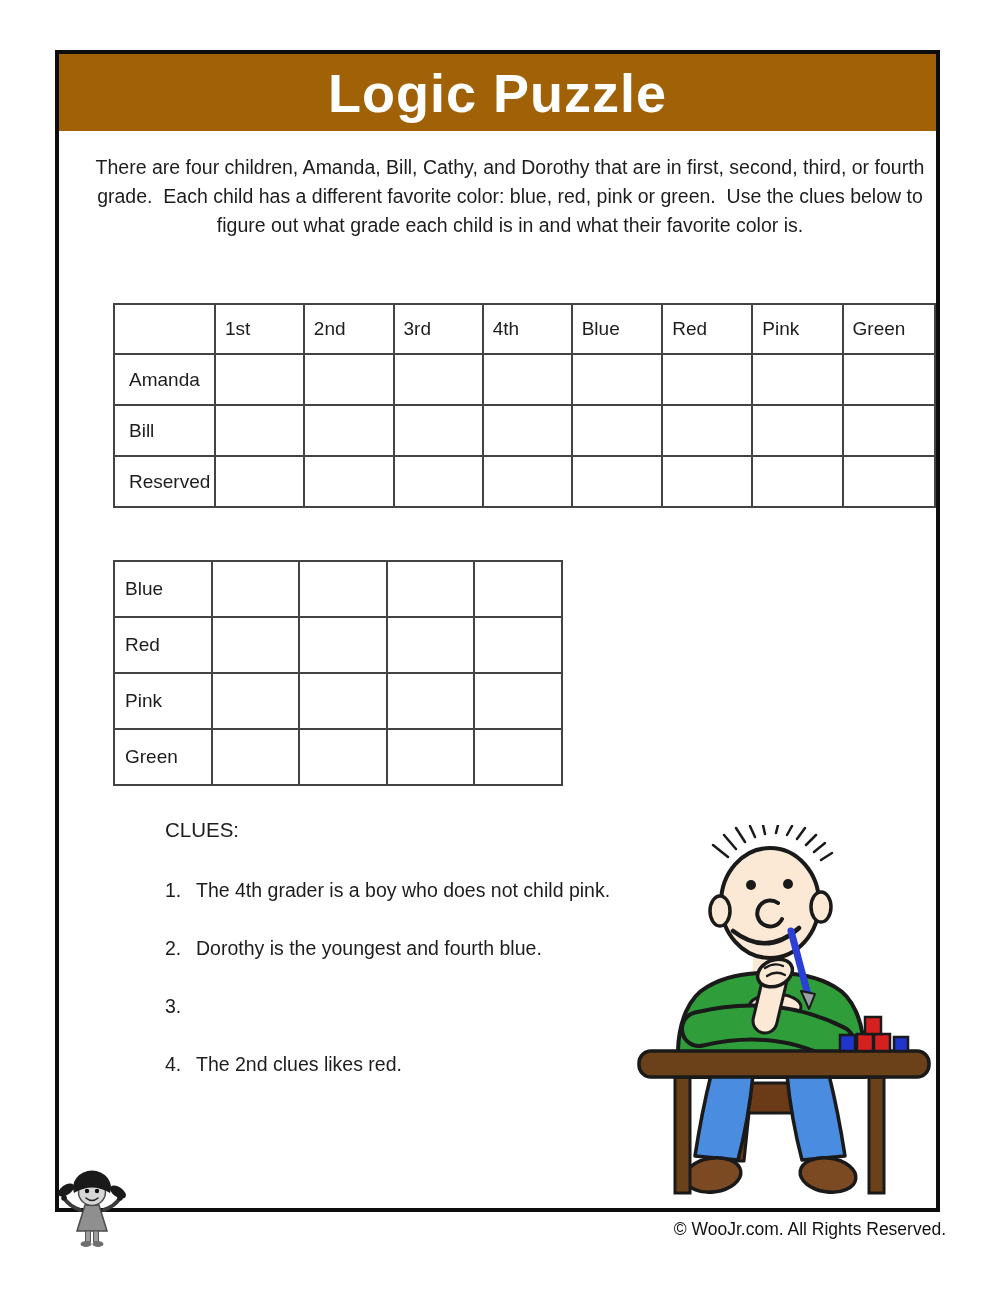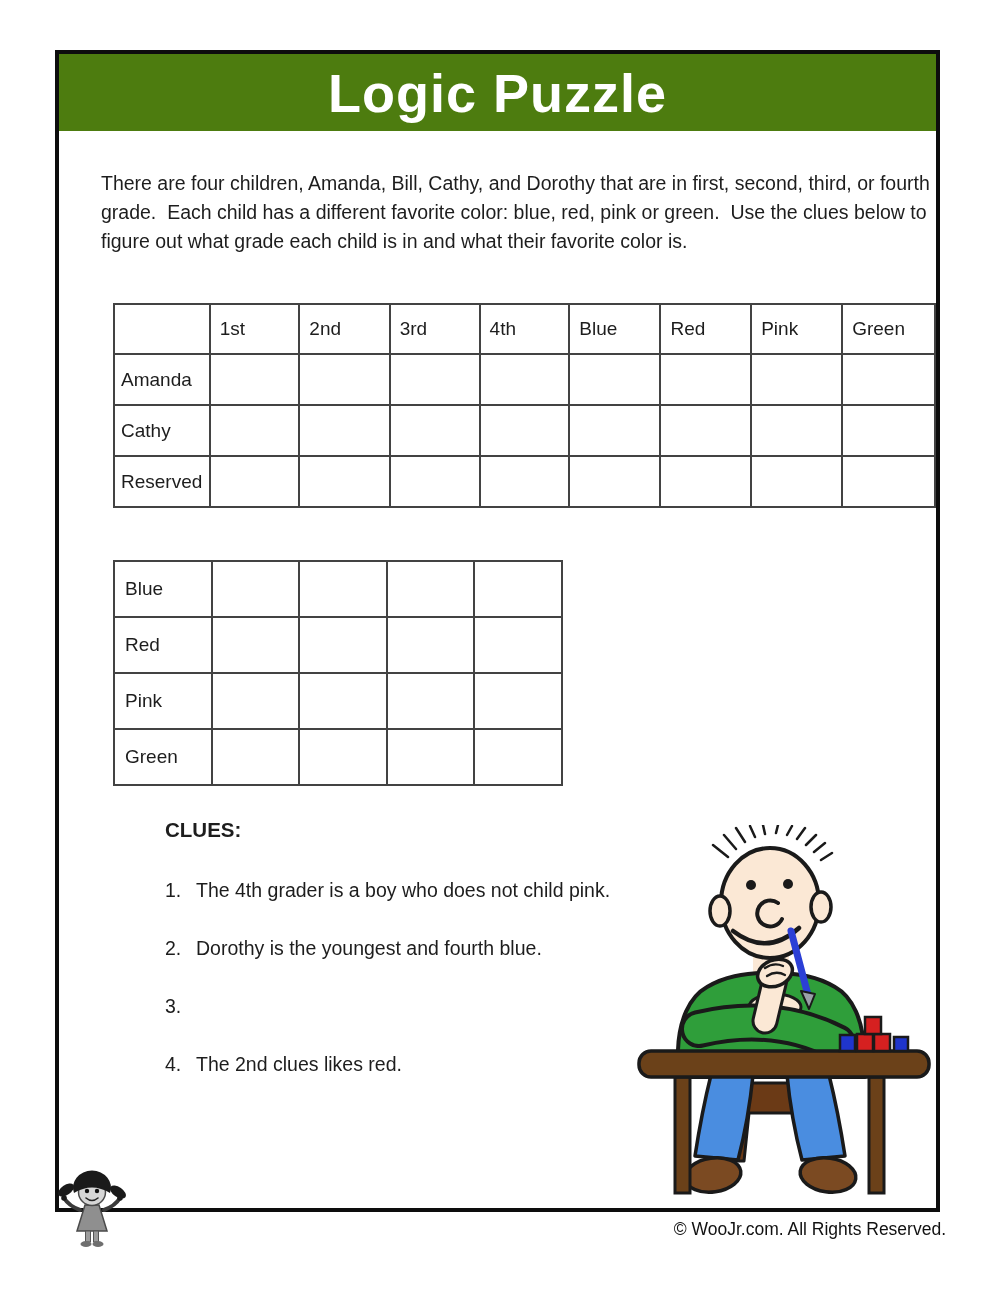--- a/index.html
+++ b/index.html
@@ -5,42 +5,42 @@
   html,body{margin:0;padding:0;}
   body{
     width:1000px;height:1294px;position:relative;background:#ffffff;
     font-family:"Liberation Sans", sans-serif;color:#1d1d1d;overflow:hidden;
   }
   .frame{
     position:absolute;left:55px;top:50px;width:885px;height:1162px;
     border:4px solid #0d0d0d;box-sizing:border-box;background:#fff;
   }
   .titlebar{
-    height:77px;background:#4d7c0f;display:flex;align-items:center;justify-content:center;
+    height:77px;background:#a16207;display:flex;align-items:center;justify-content:center;
   }
   .title{
     color:#ffffff;font-size:54px;font-weight:600;letter-spacing:1px;line-height:1;
     margin:0;
   }
   .intro{
     position:absolute;left:26px;top:99px;width:850px;
-    font-size:19.5px;line-height:29px;white-space:pre-wrap;margin:16px;
+    font-size:19.5px;line-height:29px;white-space:pre-wrap;margin:0;text-align:center;
   }
   table{border-collapse:collapse;table-layout:fixed;}
   .grid-upper{position:absolute;left:54px;top:249px;}
   .grid-lower{position:absolute;left:54px;top:506px;}
   th,td{border:2px solid #434343;padding:0;background:#fff;}
   th{font-weight:400;font-size:19px;text-align:left;vertical-align:middle;}
   .grid-upper th,.grid-upper td{width:85.5px;height:49px;}
   .grid-upper thead th{height:48px;padding-left:9px;margin-top:20px;}
-  .grid-upper tbody th{padding-left:6px;}
+  .grid-upper tbody th{padding-left:14px;}
   .grid-lower th,.grid-lower td{width:85.5px;height:54px;}
   .grid-lower tbody th{padding-left:10px;}
   .clues{position:absolute;left:106px;top:764px;width:470px;}
-  .clues-heading{font-size:20.5px;font-weight:700;margin:0;line-height:24px;}
+  .clues-heading{font-size:20.5px;font-weight:400;margin:0;line-height:24px;}
   .clue-list{list-style:none;margin:0;padding:0;}
   .clue-list li{display:flex;font-size:19.5px;line-height:24px;margin-top:34px;}
   .clue-list li:first-child{margin-top:36px;}
   .clue-num{flex:0 0 31px;}
   .illu{position:absolute;left:566px;top:771px;}
   .mascot{position:absolute;left:56px;top:1160px;z-index:5;}
   .footer{
     position:absolute;right:54px;top:1219px;font-size:17.5px;color:#111;
   }
 </style>
@@ -75,21 +75,21 @@
           <td></td>
           <td></td>
           <td></td>
           <td></td>
           <td></td>
           <td></td>
           <td></td>
           <td></td>
         </tr>
         <tr>
-          <th>Cathy</th>
+          <th>Bill</th>
           <td></td>
           <td></td>
           <td></td>
           <td></td>
           <td></td>
           <td></td>
           <td></td>
           <td></td>
         </tr>
         <tr>

